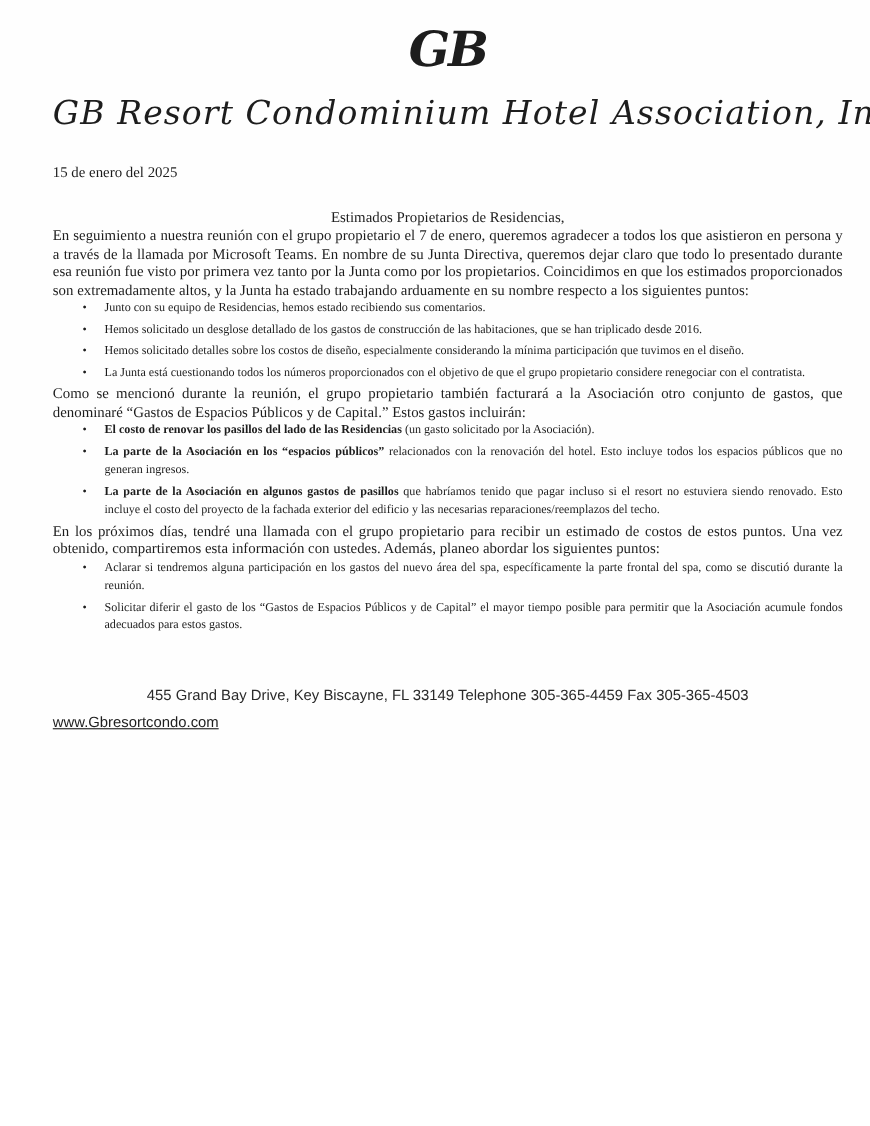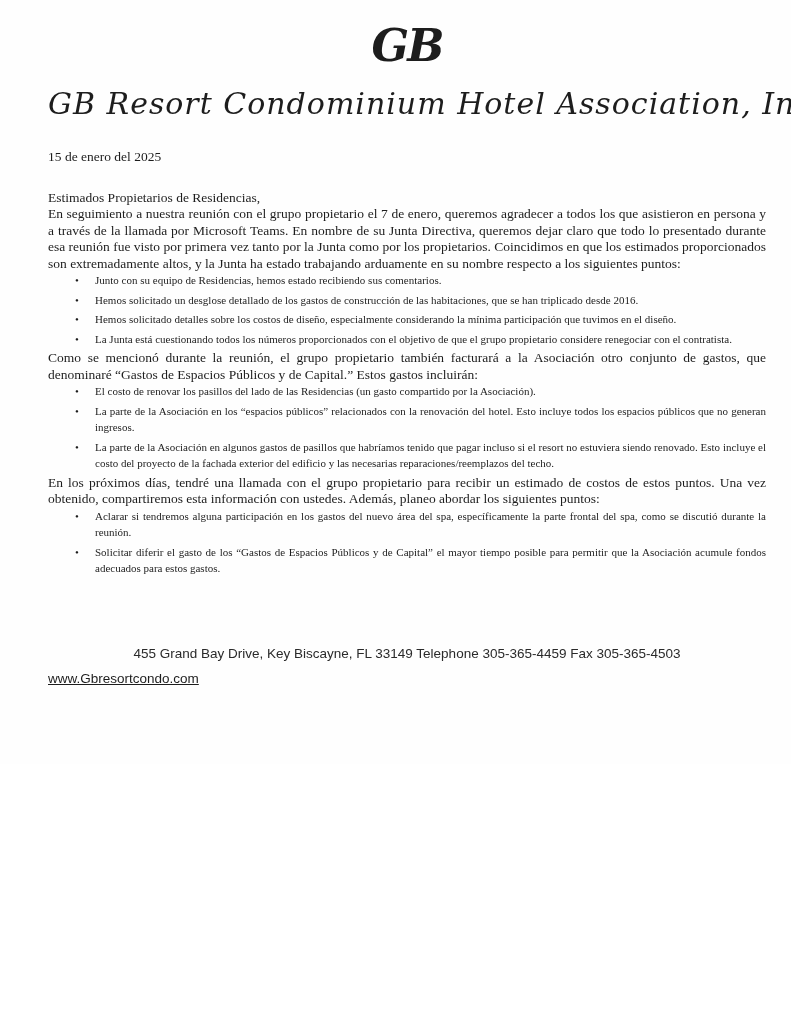--- a/index.html
+++ b/index.html
@@ -28,21 +28,21 @@
     text-align: center;
     font-family: "DejaVu Serif", serif;
     font-style: italic;
     font-size: 30px;
     line-height: 40px;
     margin-top: 12px;
     letter-spacing: 1px;
     white-space: nowrap;
   }
   .date-line { margin-top: 24px; font-size: 13.5px; line-height: 17px; }
-  .salutation { margin-top: 24px; font-size: 13.5px; line-height: 17px; }
+  .salutation { margin-top: 24px; font-size: 13.5px; line-height: 17px; text-align: center; }
   p.body-para {
     margin: 0;
     font-size: 13.5px;
     line-height: 16.5px;
     text-align: justify;
   }
   .para-1 { margin-top: 30px; }
   .para-2 { margin-top: 18px; }
   .para-3 { margin-top: 18px; }
   ul.bullet-list {
@@ -60,35 +60,35 @@
     text-align: justify;
     margin-bottom: 3px;
   }
   ul.bullet-list li::before {
     content: "\2022";
     position: absolute;
     left: -20px;
     top: 0;
   }
   .page-footer {
-    margin-top: 68px;
+    margin-top: 46px;
     text-align: center;
     font-family: "Liberation Sans", sans-serif;
     font-size: 13.5px;
     line-height: 17px;
     color: #2a2a2a;
   }
   .website-line {
     margin-top: 9px;
     text-align: left;
     font-family: "Liberation Sans", sans-serif;
     font-size: 13.5px;
   }
   .website-line span { text-decoration: underline; cursor: pointer; }
-  strong.lead { font-weight: normal; }
+  strong.lead { font-weight: bold; }
 </style>
 </head>
 <body>
 
 <div class="page">
 
   <div class="monogram">GB</div>
 
   <div class="letterhead-title">GB Resort Condominium Hotel Association, Inc.</div>
 
@@ -101,21 +101,21 @@
   <ul class="bullet-list list-1">
     <li>Junto con su equipo de Residencias, hemos estado recibiendo sus comentarios.</li>
     <li>Hemos solicitado un desglose detallado de los gastos de construcción de las habitaciones, que se han triplicado desde 2016.</li>
     <li>Hemos solicitado detalles sobre los costos de diseño, especialmente considerando la mínima participación que tuvimos en el diseño.</li>
     <li>La Junta está cuestionando todos los números proporcionados con el objetivo de que el grupo propietario considere renegociar con el contratista.</li>
   </ul>
 
   <p class="body-para para-2">Como se mencionó durante la reunión, el grupo propietario también facturará a la Asociación otro conjunto de gastos, que denominaré “Gastos de Espacios Públicos y de Capital.” Estos gastos incluirán:</p>
 
   <ul class="bullet-list list-2">
-    <li><strong class="lead">El costo de renovar los pasillos del lado de las Residencias</strong><span> (un gasto compartido por la Asociación).</span></li>
+    <li><strong class="lead">El costo de renovar los pasillos del lado de las Residencias</strong><span> (un gasto solicitado por la Asociación).</span></li>
     <li><strong class="lead">La parte de la Asociación en los “espacios públicos”</strong><span> relacionados con la renovación del hotel. Esto incluye todos los espacios públicos que no generan ingresos.</span></li>
     <li><strong class="lead">La parte de la Asociación en algunos gastos de pasillos</strong><span> que habríamos tenido que pagar incluso si el resort no estuviera siendo renovado. Esto incluye el costo del proyecto de la fachada exterior del edificio y las necesarias reparaciones/reemplazos del techo.</span></li>
   </ul>
 
   <p class="body-para para-3">En los próximos días, tendré una llamada con el grupo propietario para recibir un estimado de costos de estos puntos. Una vez obtenido, compartiremos esta información con ustedes. Además, planeo abordar los siguientes puntos:</p>
 
   <ul class="bullet-list list-3">
     <li>Aclarar si tendremos alguna participación en los gastos del nuevo área del spa, específicamente la parte frontal del spa, como se discutió durante la reunión.</li>
     <li>Solicitar diferir el gasto de los “Gastos de Espacios Públicos y de Capital” el mayor tiempo posible para permitir que la Asociación acumule fondos adecuados para estos gastos.</li>
   </ul>

